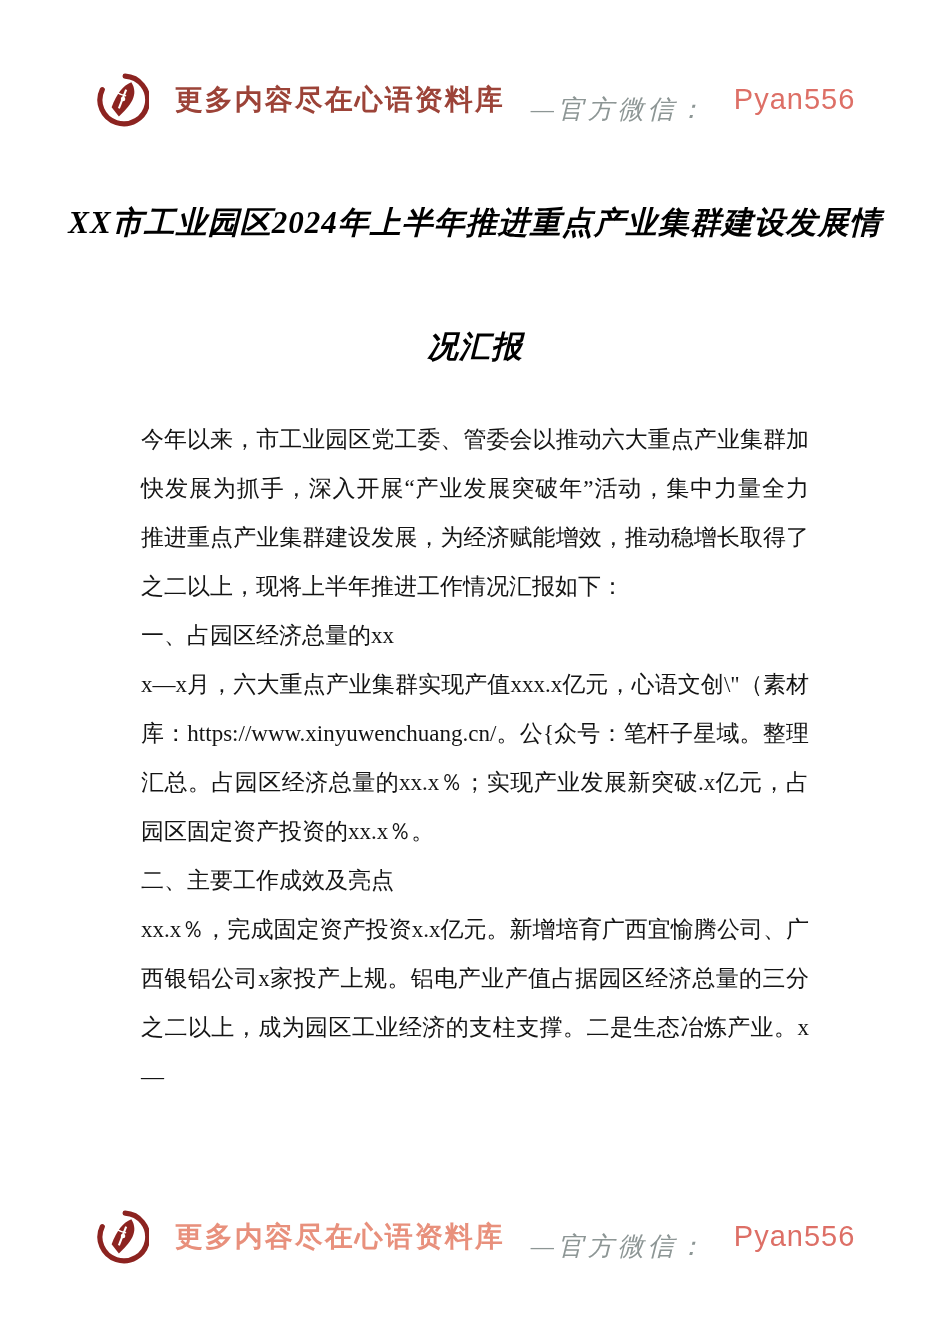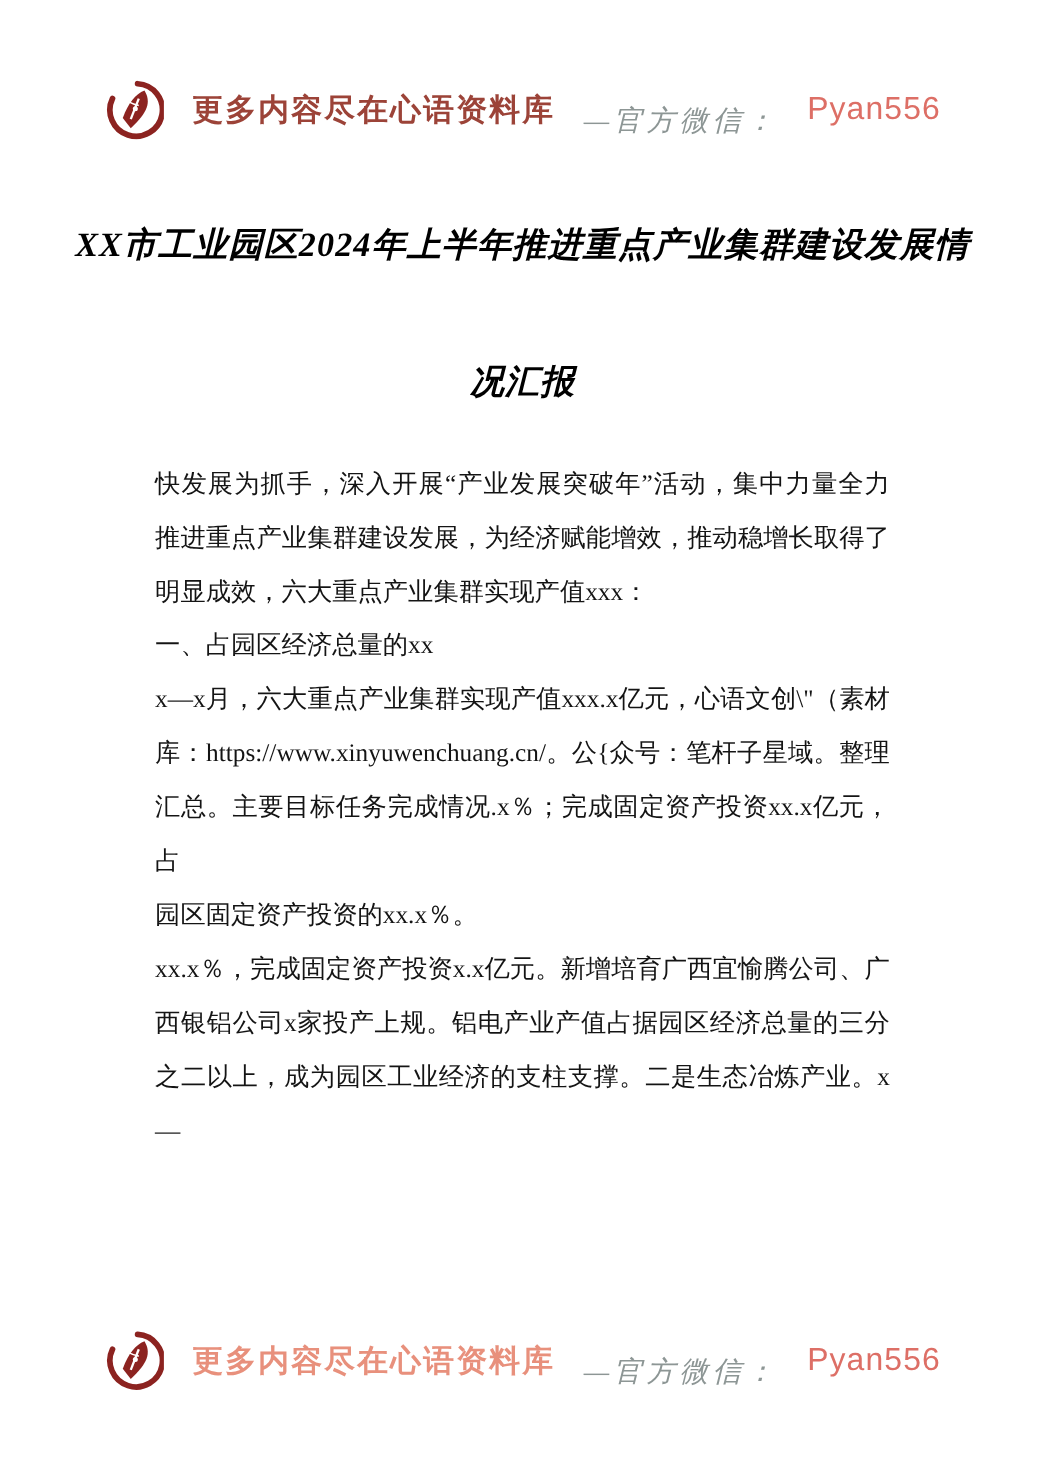--- a/index.html
+++ b/index.html
@@ -85,28 +85,30 @@
   <span class="wechat-id">Pyan556</span>
 </div>
 
 <div class="title-block">
   <div>XX市工业园区2024年上半年推进重点产业集群建设发展情</div>
   <div>况汇报</div>
 </div>
 
 <div class="body-block">
 
+<div class="body-line">今年以来，市工业园区党工委、管委会以推动六大重点产业集群加</div>
     <div class="body-line">快发展为抓手，深入开展“产业发展突破年”活动，集中力量全力</div>
     <div class="body-line">推进重点产业集群建设发展，为经济赋能增效，推动稳增长取得了</div>
-    <div class="body-line no-stretch">明显成效，六大重点产业集群实现产值xxx：</div>
+    <div class="body-line no-stretch">之二以上，现将上半年推进工作情况汇报如下：</div>
     <div class="body-line no-stretch">一、占园区经济总量的xx</div>
     <div class="body-line">x—x月，六大重点产业集群实现产值xxx.x亿元，心语文创\"（素材</div>
     <div class="body-line">库：https://www.xinyuwenchuang.cn/。公{众号：笔杆子星域。整理</div>
-    <div class="body-line">汇总。主要目标任务完成情况.x％；完成固定资产投资xx.x亿元，占</div>
+    <div class="body-line">汇总。占园区经济总量的xx.x％；实现产业发展新突破.x亿元，占</div>
     <div class="body-line no-stretch">园区固定资产投资的xx.x％。</div>
+    <div class="body-line no-stretch">二、主要工作成效及亮点</div>
     <div class="body-line">xx.x％，完成固定资产投资x.x亿元。新增培育广西宜愉腾公司、广</div>
     <div class="body-line">西银铝公司x家投产上规。铝电产业产值占据园区经济总量的三分</div>
     <div class="body-line">之二以上，成为园区工业经济的支柱支撑。二是生态冶炼产业。x—</div>
   </div>
 
 <div class="banner banner-footer">
   <span class="logo">
     <svg viewBox="0 0 52 52" width="54" height="54" aria-hidden="true">
       <path d="M29 3 A23 23 0 1 1 7 16" stroke="#8c2320" stroke-width="5" fill="none" stroke-linecap="round"></path>
       <path d="M35 9 C41 19 38 28 23 42 L16 33 C21 20 27 12 35 9 Z" fill="#8c2320"></path>

